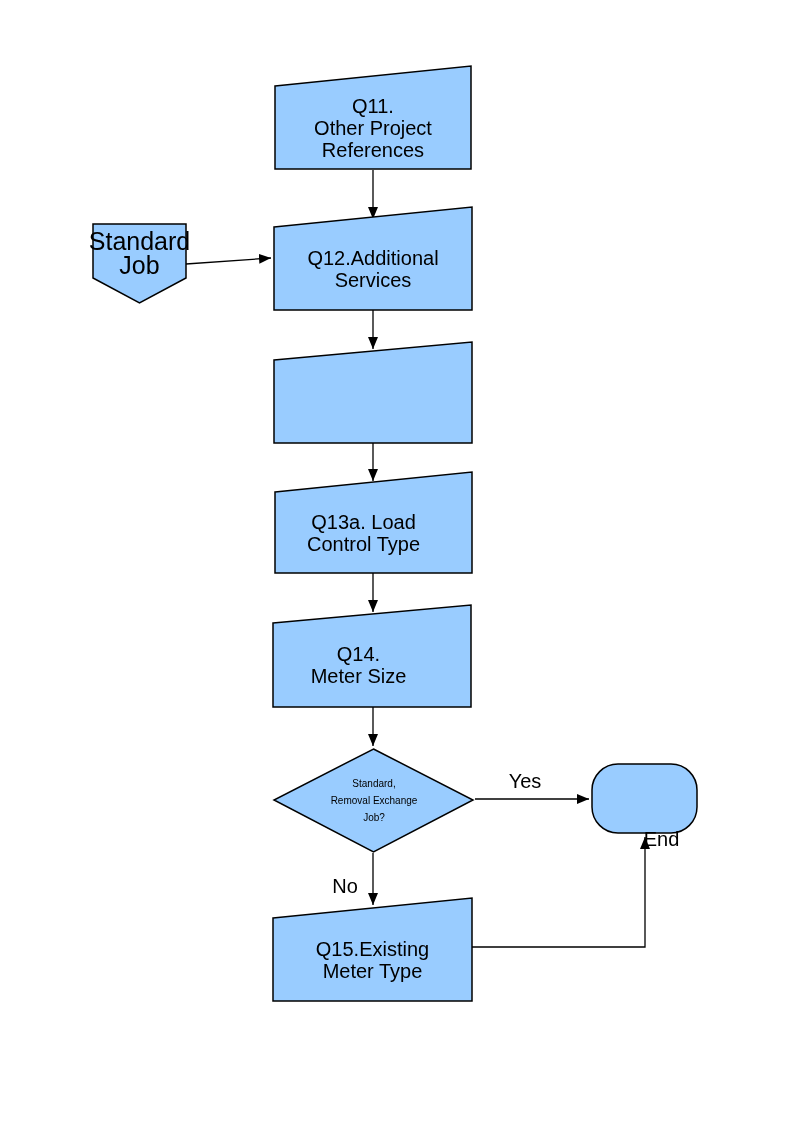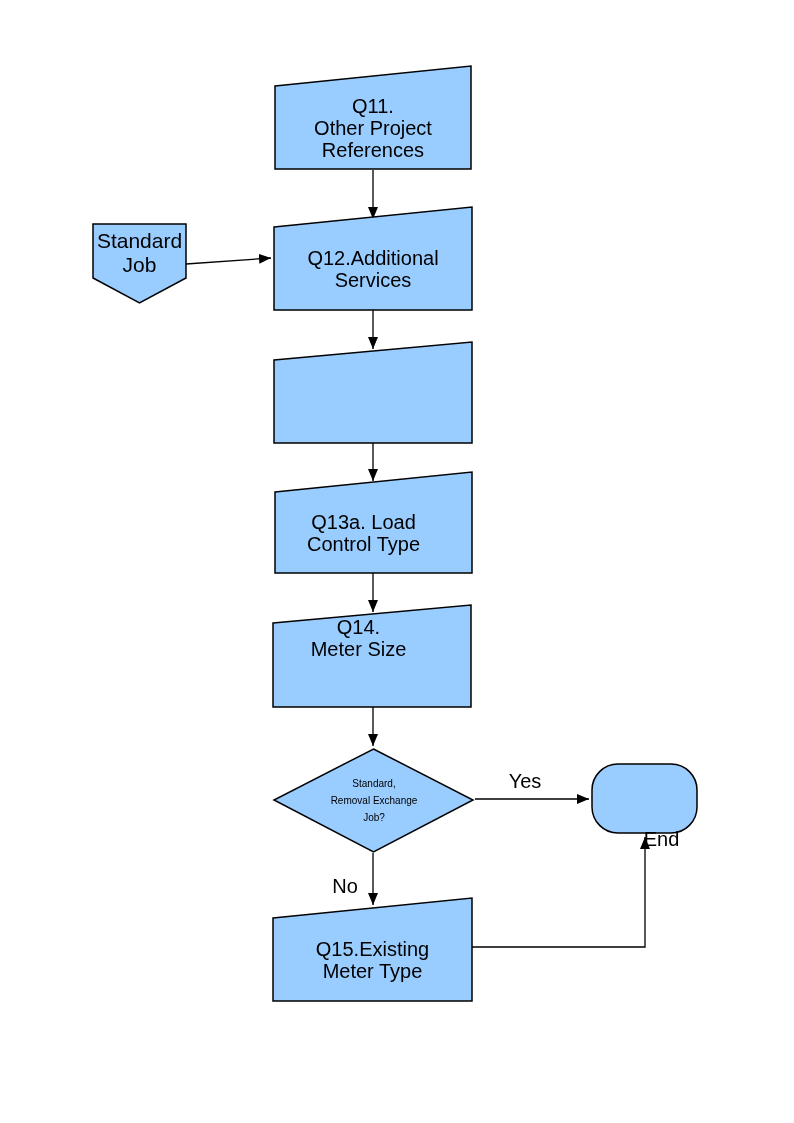--- a/index.html
+++ b/index.html
@@ -25,21 +25,21 @@
   .arrowhead{fill:var(--stroke-color,#000000);}
   .label{
     position:absolute;
     display:flex;align-items:center;justify-content:center;
     text-align:center;
     white-space:pre-line;
     font-size:20px;line-height:22px;
     color:var(--text-color,#000000);
   }
   .label.small{font-size:10px;line-height:17px;}
-  .label.pent{font-size:21px;line-height:24px;}
+  .label.pent{font-size:25px;line-height:24px;}
   .edge-label{
     position:absolute;
     display:flex;align-items:center;justify-content:center;
     font-size:20px;
     color:var(--text-color,#000000);
   }
 </style>
 </head>
 <body>
 
@@ -75,21 +75,21 @@
 
   <div class="label" style="left:275px;top:86px;width:196px;height:83px;">Q11.
 Other Project
 References</div>
   <div class="label pent" style="left:93px;top:224px;width:93px;height:58px;">Standard
 Job</div>
   <div class="label" style="left:274px;top:227px;width:198px;height:83px;">Q12.Additional
 Services</div>
   <div class="label" style="left:265px;top:492px;width:197px;height:81px;">Q13a. Load
 Control Type</div>
-  <div class="label" style="left:273px;top:596px;width:171px;height:84px;">Q14.
+  <div class="label" style="left:273px;top:623px;width:171px;height:84px;">Q14.
 Meter Size</div>
   <div class="label small" style="left:284px;top:760px;width:180px;height:80px;">Standard,
 Removal Exchange
 Job?</div>
   <div class="label" style="left:592px;top:804px;width:105px;height:69px;margin-left:17px;">End</div>
   <div class="label" style="left:273px;top:918px;width:199px;height:83px;">Q15.Existing
 Meter Type</div>
 
   <div class="edge-label" style="left:495px;top:768px;width:60px;height:26px;">Yes</div>
   <div class="edge-label" style="left:320px;top:873px;width:50px;height:26px;">No</div>

